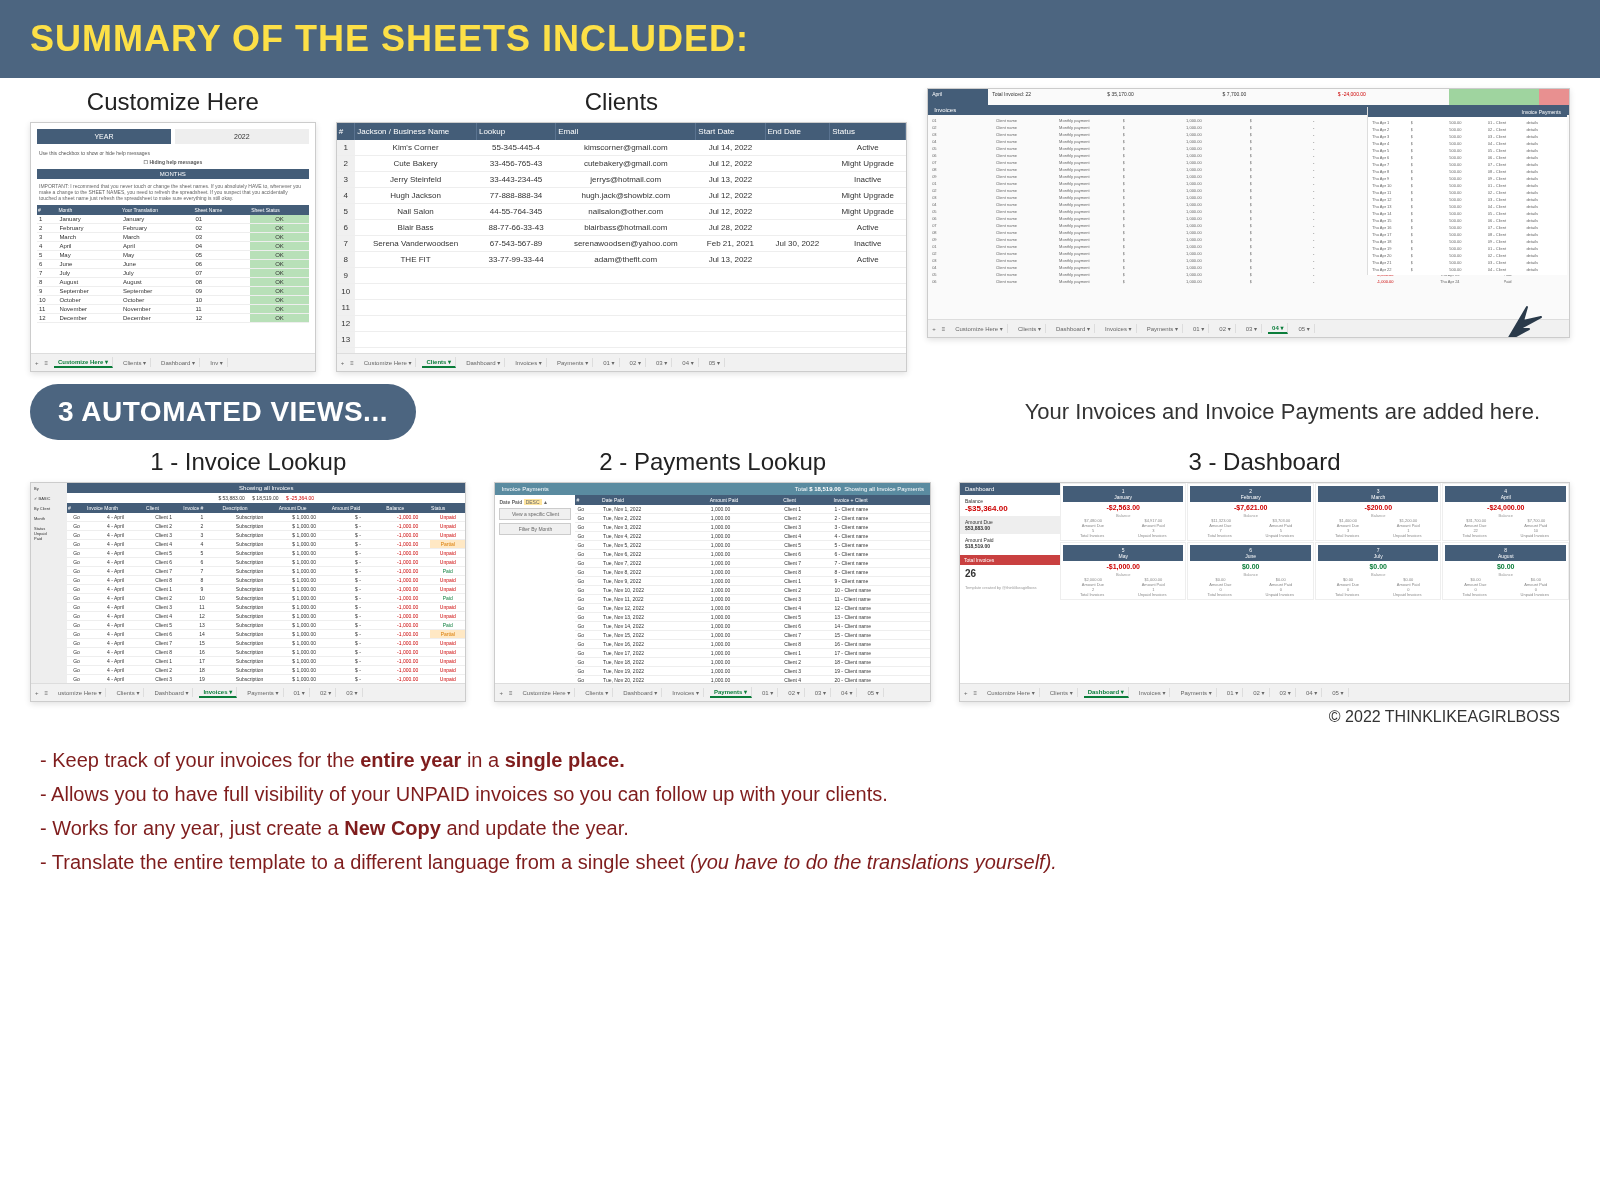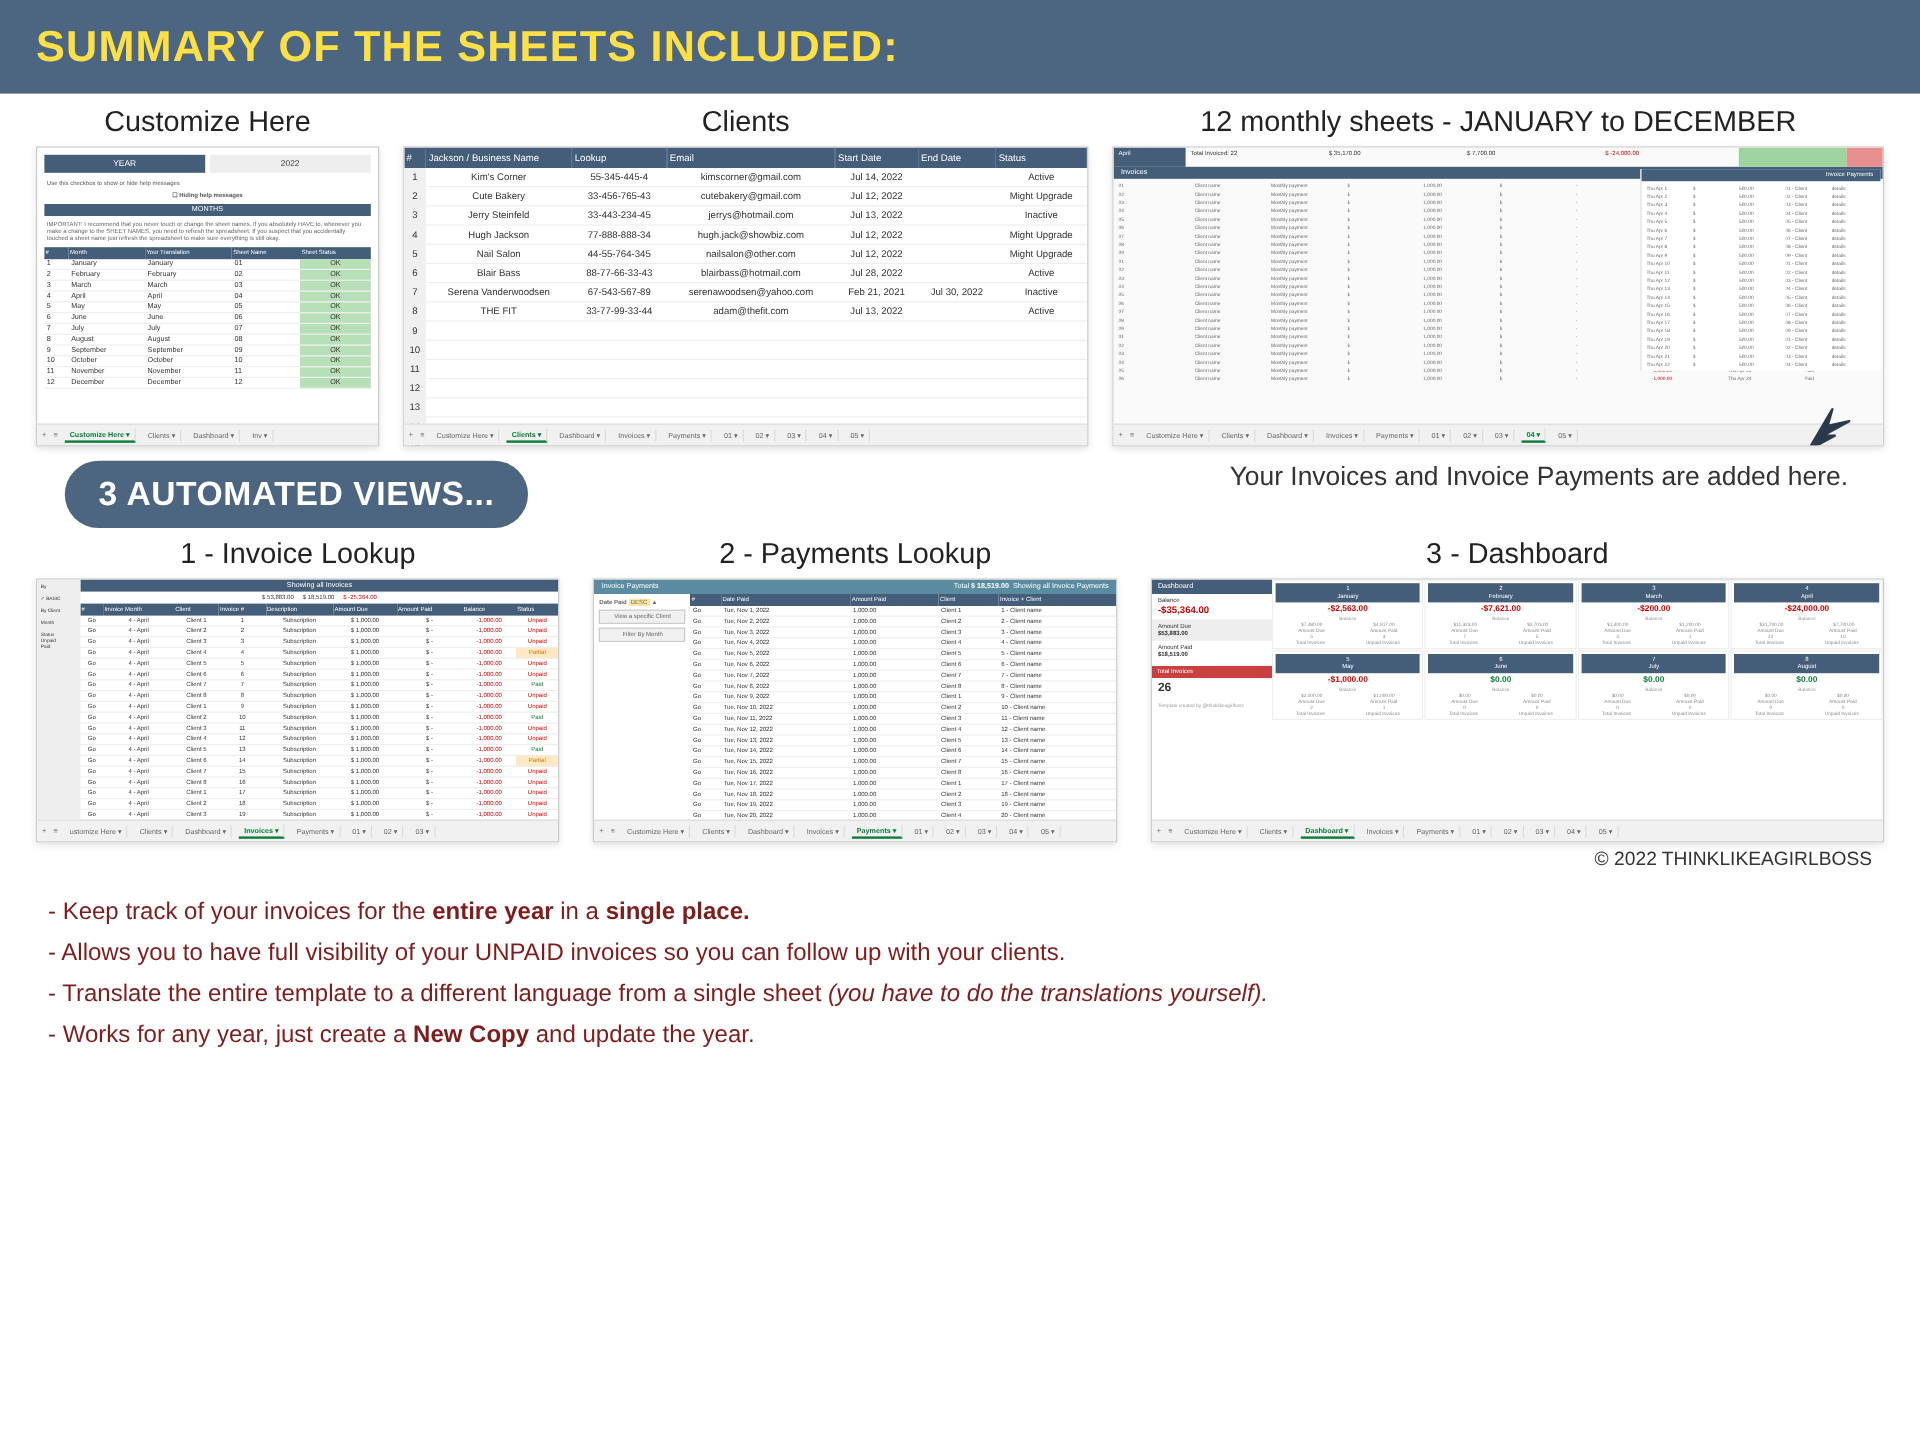--- a/index.html
+++ b/index.html
@@ -433,21 +433,20 @@
           <span class="tab">01 ▾</span>
           <span class="tab">02 ▾</span>
           <span class="tab">03 ▾</span>
           <span class="tab">04 ▾</span>
           <span class="tab">05 ▾</span>
         </div>
     </div>
   </div>
 
   <div class="sheet-col wide" style="flex:1.8">
-    <div class="sheet-title">12 monthly sheets - JANUARY to DECEMBER</div>
     <div class="sheet-preview" style="position:relative;">
       <div class="monthly-inner">
         <div class="mon-top">
           <div class="lbl">April</div>
           <div class="sum">Total Invoiced: 22</div>
           <div class="sum">$  35,170.00</div>
           <div class="sum">$  7,700.00</div>
           <div class="sum" style="color:#c00">$  -24,000.00</div>
           <div class="ok"></div>
           <div class="bad"></div>
@@ -919,21 +918,21 @@
         </div>
       <div class="arrow">
         <svg viewBox="0 0 50 50">
             <path d="M8 42 L28 8 L24 22 L42 18 L20 30 L30 30 Z" fill="#2a3a4a" stroke="#2a3a4a" stroke-width="2" stroke-linejoin="round"></path>
           </svg>
       </div>
     </div>
   </div>
 </div>
 
-<div style="display:flex; align-items:flex-start; padding-top:8px;margin-left:24px;">
+<div style="display:flex; align-items:center; padding-top:8px;">
   <div class="pill-row" style="flex:0 0 auto;">
     <div class="pill">3 AUTOMATED VIEWS...</div>
   </div>
   <div style="flex:1;" class="caption-right">Your Invoices and Invoice Payments are added here.</div>
 </div>
 
 <div class="bottom-row">
 
   <div class="sheet-col">
     <div class="sheet-title">1 - Invoice Lookup</div>
@@ -1585,15 +1584,15 @@
     </div>
   </div>
 
 </div>
 
 <div class="copyright">©  2022 THINKLIKEAGIRLBOSS</div>
 
 <div class="bullets" id="bullets">
     <p>- Keep track of your invoices for the <b>entire year</b> in a <b>single place.</b></p>
     <p>- Allows you to have full visibility of your UNPAID invoices so you can follow up with your clients.</p>
+    <p>- Works for any year, just create a <b>New Copy</b> and update the year.</p>
     <p>- Translate the entire template to a different language from a single sheet <i>(you have to do the translations yourself).</i></p>
-    <p>- Works for any year, just create a <b>New Copy</b> and update the year.</p>
   </div>
 
 </body></html>

